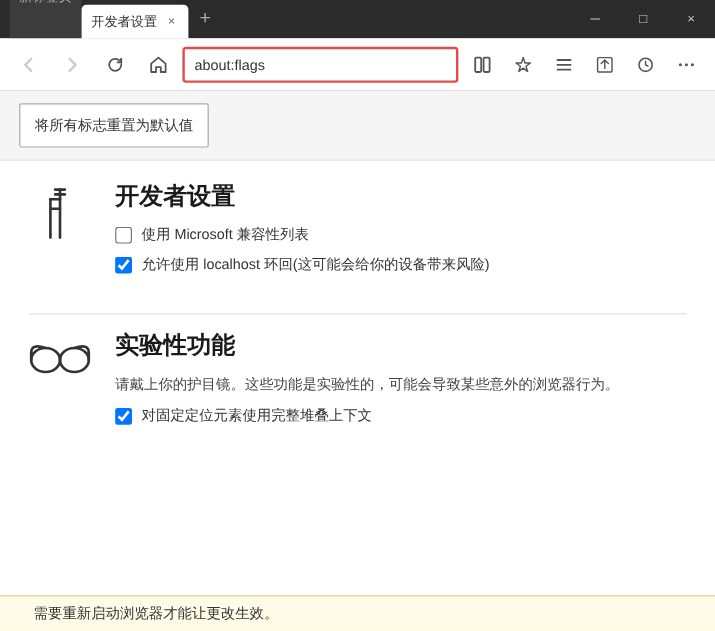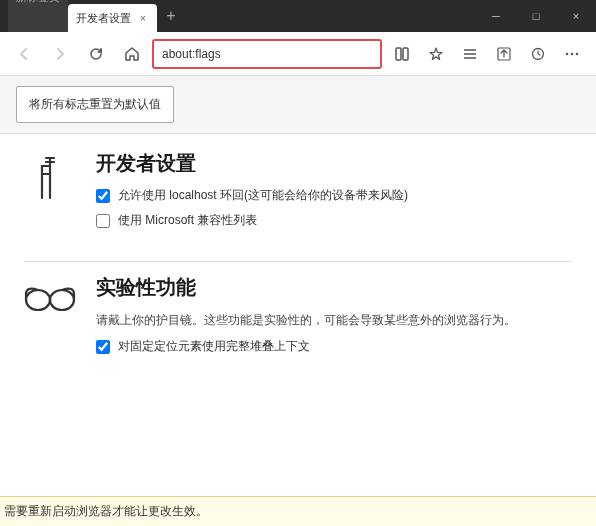--- a/index.html
+++ b/index.html
@@ -216,21 +216,21 @@
       font-size: 14px;
       font-weight: bold;
       color: #1a1a1a;
       margin: 10px 0 8px 0;
     }
 
     
     .status-bar {
       background: #fffbe6;
       border-top: 1px solid #e0d080;
-      padding: 6px 4px;
+      padding: 6px 28px;
       font-size: 12px;
       color: #333;
       flex-shrink: 0;
     }
 
     
     .divider {
       height: 1px;
       background: #e0e0e0;
       margin: 12px 0;
@@ -339,26 +339,26 @@
         <line x1="14" y1="12" x2="22" y2="12"></line>
         <line x1="22" y1="20" x2="14" y2="20"></line>
 
         <line x1="18" y1="4" x2="26" y2="4"></line>
         <line x1="18" y1="8" x2="26" y2="8"></line>
       </svg>
     </div>
     <div class="section-body">
       <div class="section-title">开发者设置</div>
       <div class="checkbox-item">
+        <input type="checkbox" id="cb1" style="">
+        <label class="checkbox-label" for="cb1">使用 Microsoft 兼容性列表</label>
+      </div>
+      <div class="checkbox-item">
         <input type="checkbox" checked="" id="cb2" style="">
         <label class="checkbox-label" for="cb2">允许使用 localhost 环回(这可能会给你的设备带来风险)</label>
-      </div>
-      <div class="checkbox-item">
-        <input type="checkbox" id="cb1" style="">
-        <label class="checkbox-label" for="cb1">使用 Microsoft 兼容性列表</label>
       </div>
     </div>
   </div>
 
   <div class="divider"></div>
 
   <div class="section">
     <div class="section-icon">
       <svg width="52" height="40" viewBox="0 0 52 40" fill="none" stroke="#333" stroke-width="2.2" stroke-linecap="round" stroke-linejoin="round">
 

